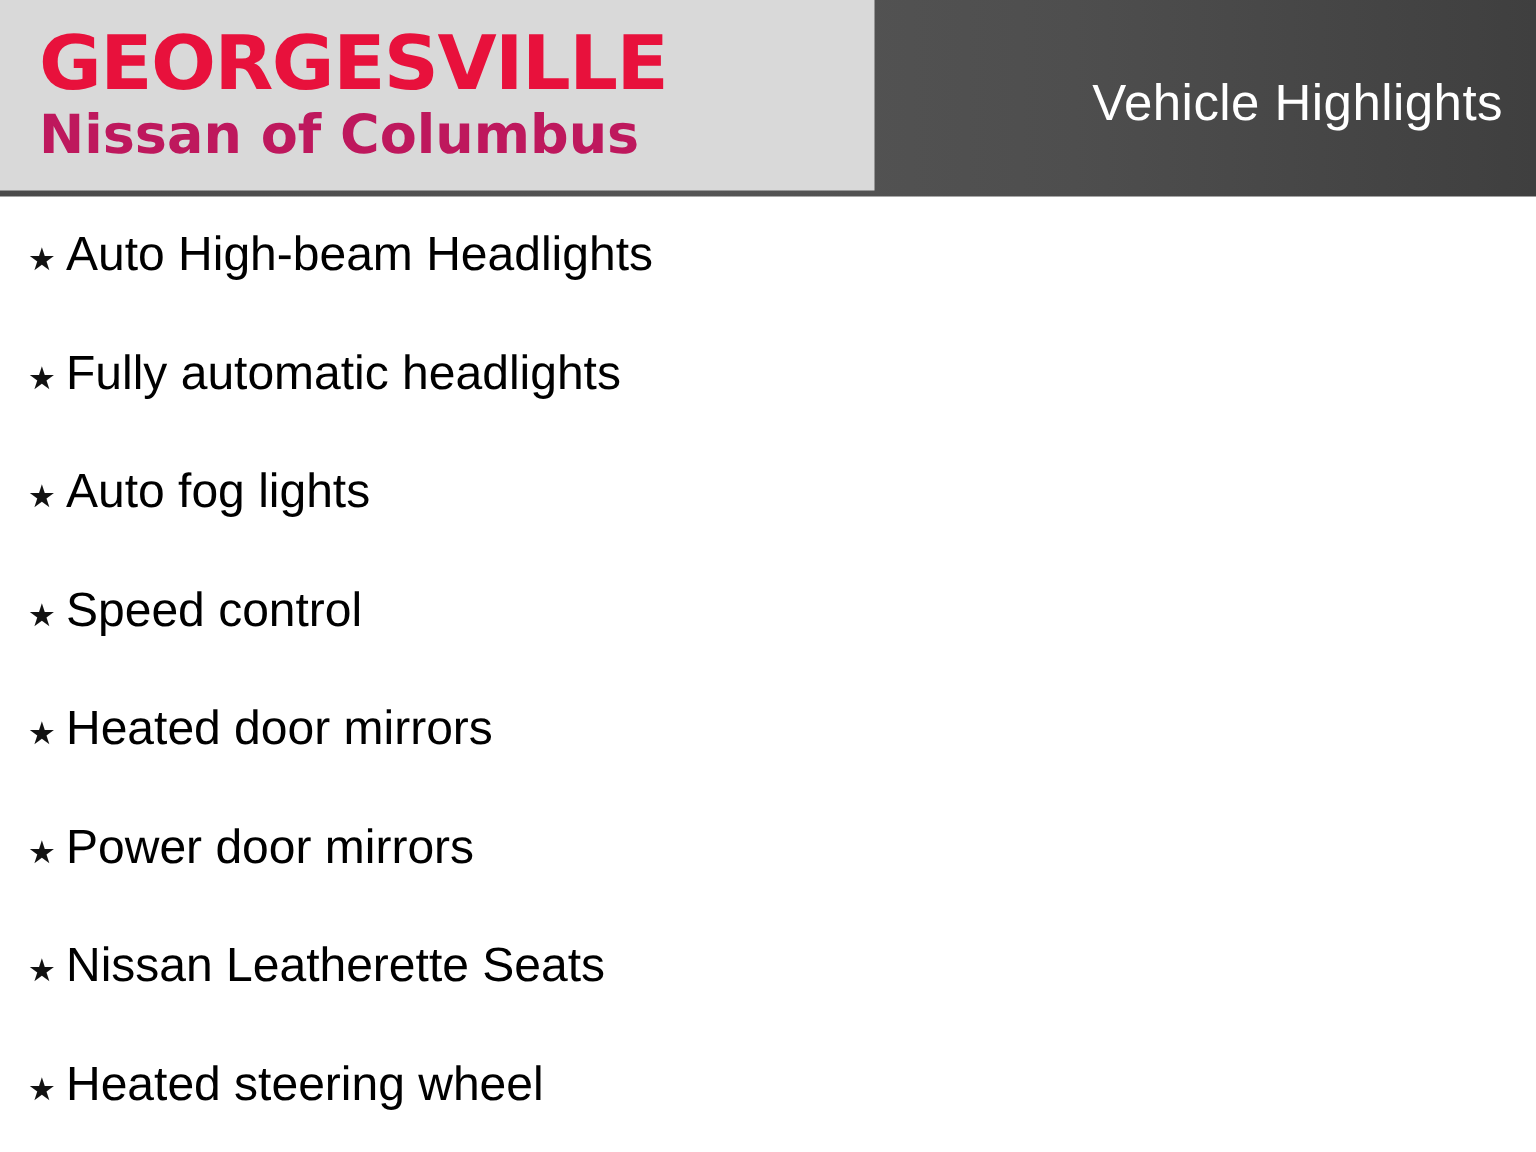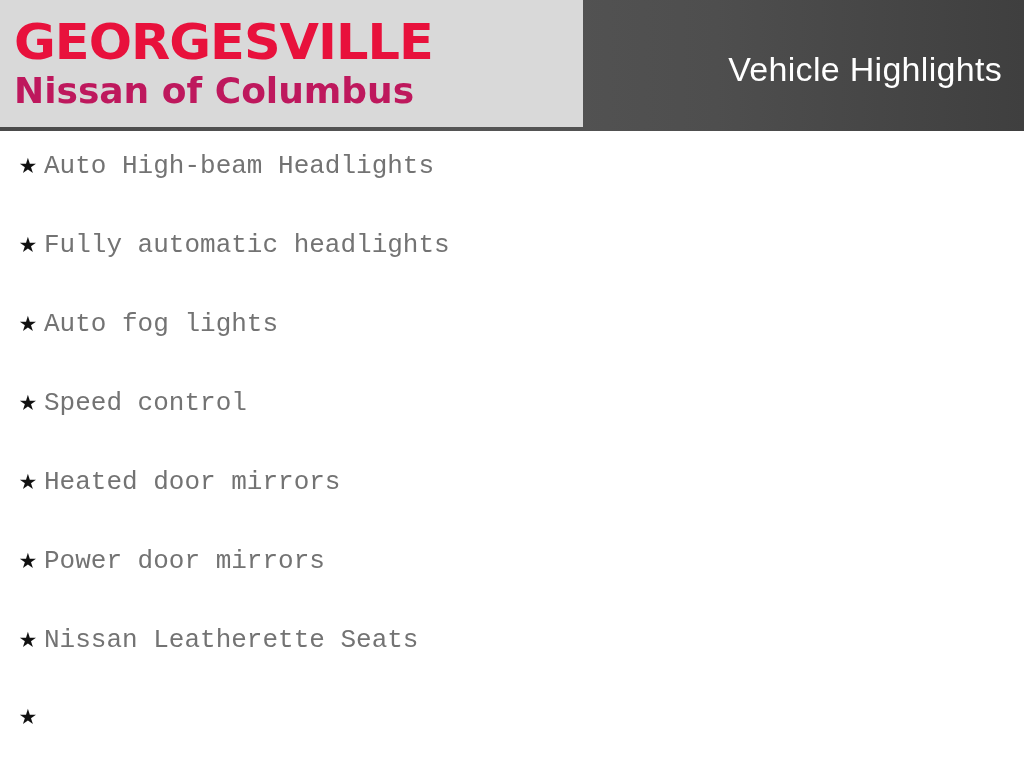--- a/index.html
+++ b/index.html
@@ -32,21 +32,21 @@
   .logo-block {
     position: absolute;
     left: 0;
     top: 0;
     width: 583px;
     height: 127px;
     background: #d9d9d9;
     display: flex;
     flex-direction: column;
     justify-content: center;
-    padding-left: 14px;
+    padding-left: 26px;
     box-sizing: border-box;
   }
 
   .logo-line1 {
     font-family: "DejaVu Sans", sans-serif;
     font-weight: bold;
     font-size: 50px;
     letter-spacing: -1px;
     color: #e8113c;
     line-height: 1.05;
@@ -96,25 +96,24 @@
   .star-icon {
     width: 32px;
     flex: 0 0 32px;
     font-size: 21px;
     color: #111111;
     line-height: 1;
     text-align: center;
   }
 
   .highlight-label {
-    font-size: 26px;
-    color: #737373;
+    font-size: 32px;
+    color: #000000;
     line-height: 1;
     white-space: nowrap;
-    font-family: Liberation Mono, monospace;
   }
 </style>
 </head>
 <body>
 
 <div class="page">
 
   <div class="header">
     <div class="logo-block">
       <div class="logo-line1">GEORGESVILLE</div>
@@ -155,16 +154,17 @@
       <span class="highlight-label">Power door mirrors</span>
     </div>
 
     <div class="highlight-row">
       <span class="star-icon">★</span>
       <span class="highlight-label">Nissan Leatherette Seats</span>
     </div>
 
     <div class="highlight-row">
       <span class="star-icon">★</span>
+      <span class="highlight-label">Heated steering wheel</span>
     </div>
 
   </div>
 </div>
 
 </body></html>

